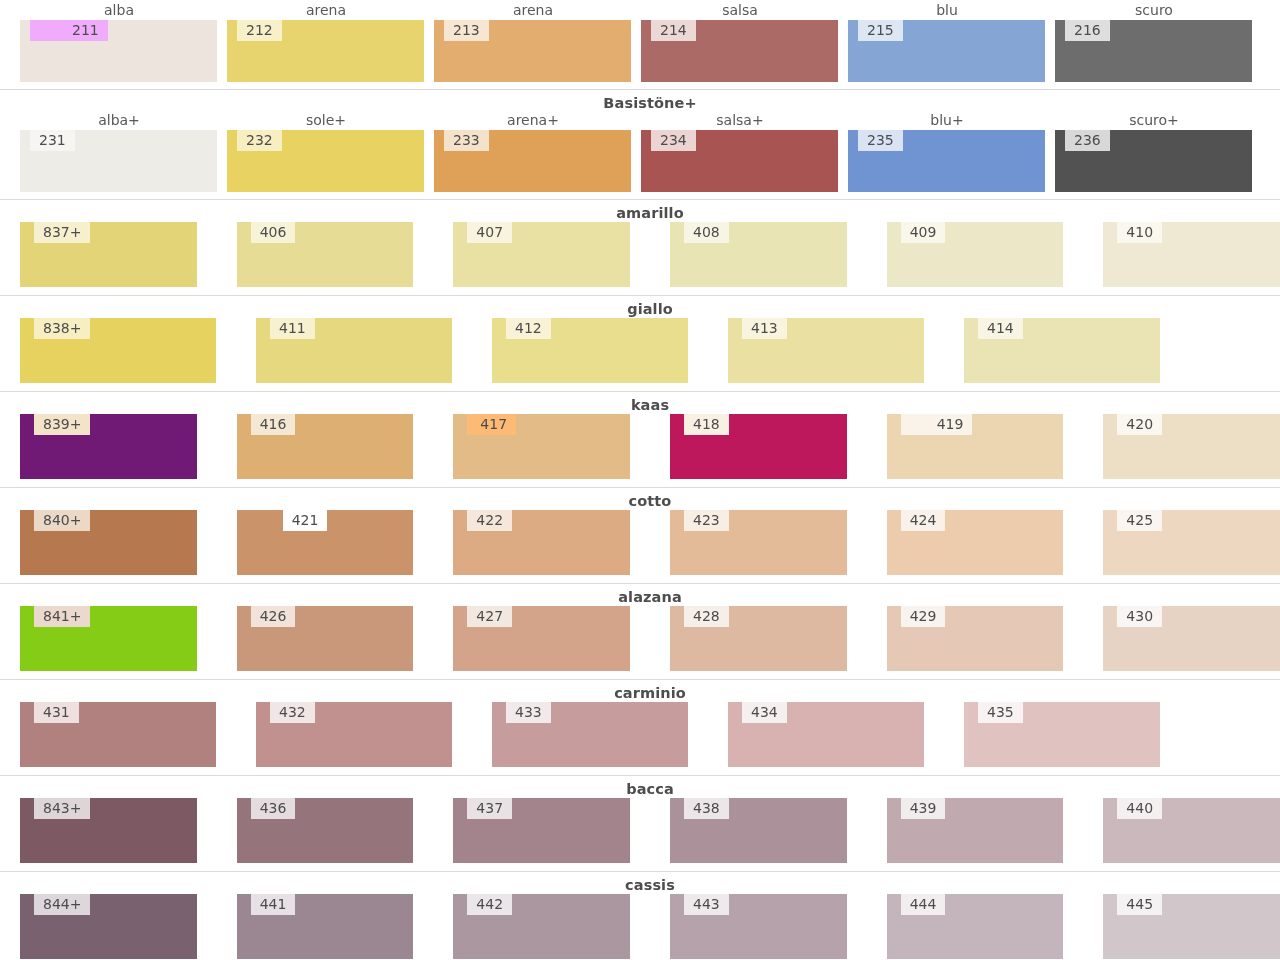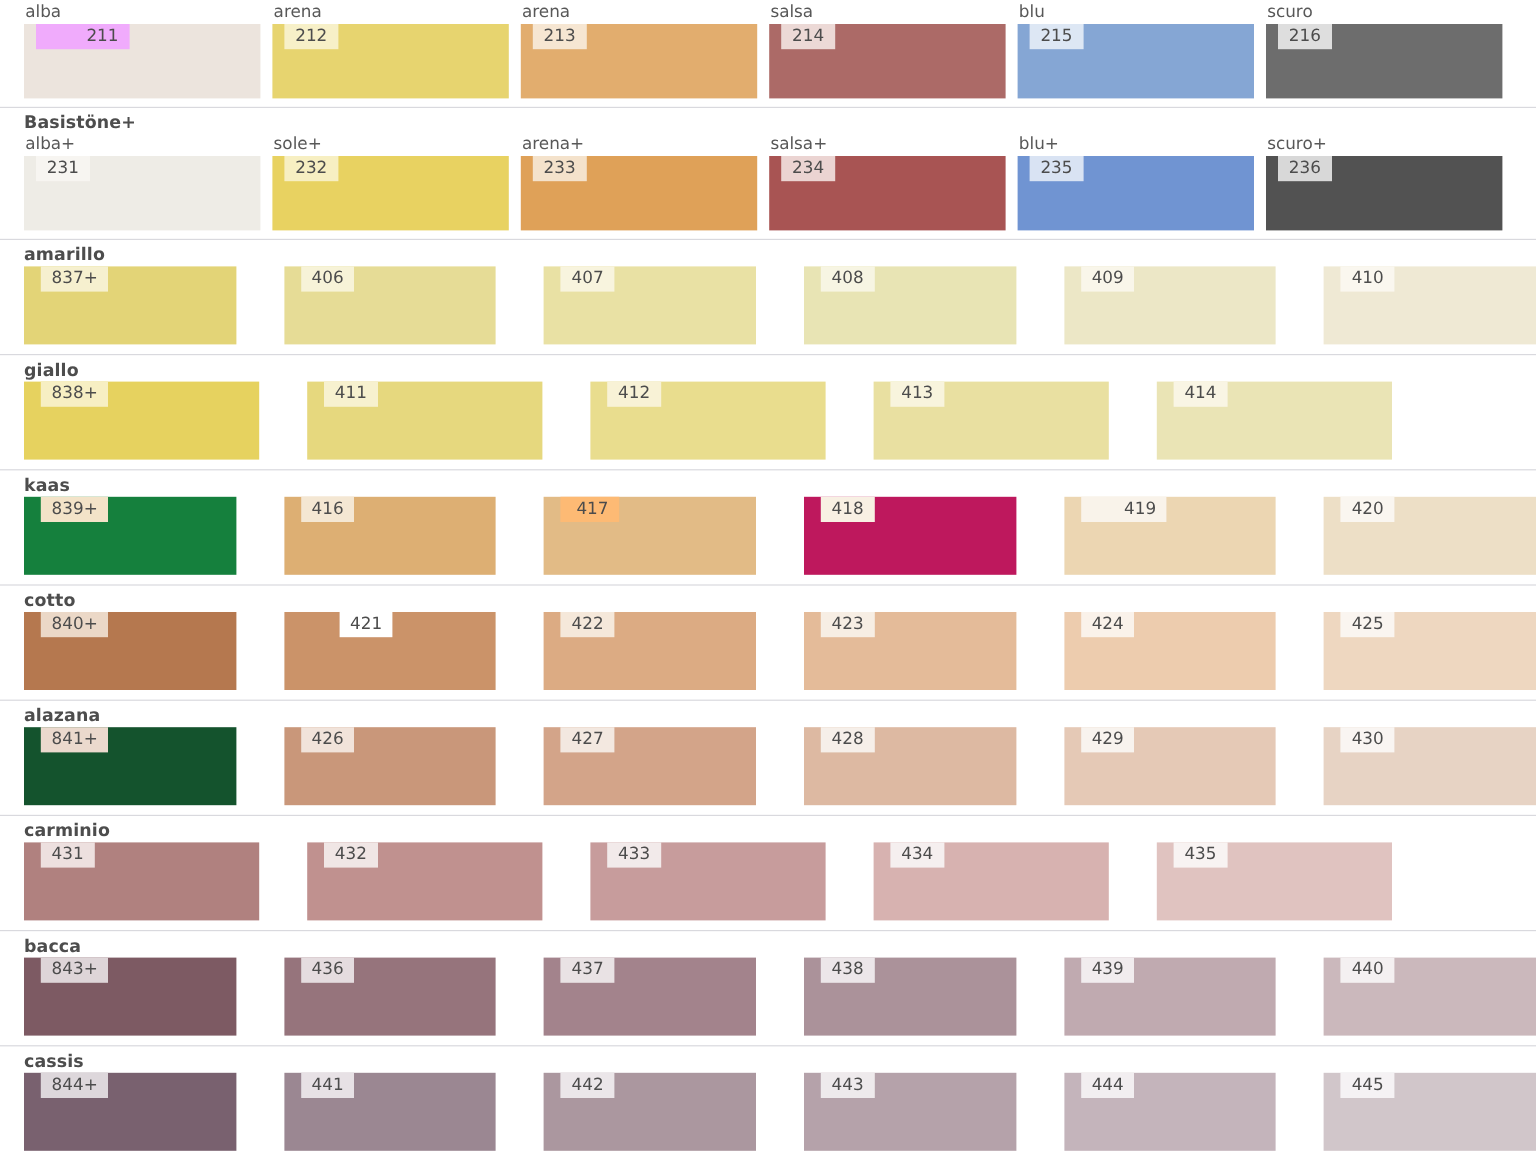--- a/index.html
+++ b/index.html
@@ -4,21 +4,21 @@
 <title>Farbkarte</title>
 <style>
   html,body{margin:0;padding:0;}
   body{
     width:1280px;height:960px;
     background:#ffffff;
     font-family:"DejaVu Sans","Liberation Sans",sans-serif;
     overflow:hidden;
     color:#4a4a4a;
   }
-  .sheet{position:relative;width:1280px;height:720px;}
+  .sheet{position:relative;width:1280px;height:720px;text-align:center;}
 
   
   .row{position:relative;box-sizing:border-box;}
   .group-title{
     font-size:14.5px;font-weight:bold;color:#4d4d4d;
     margin:0;padding:0 0 0 20px;line-height:17px;
     letter-spacing:.1px;
   }
   .swatch-name{
     font-size:14px;color:#585858;line-height:16px;
@@ -212,21 +212,21 @@
           </div>
         </div>
         <div style="height: 8px;"></div>
       </div>
       <div class="row band-tint">
         <div style="position: relative; height: 1px; background: rgb(217, 217, 222); margin: 0px;"></div>
         <div style="height: 5px;"></div>
         <div class="group-title">kaas</div>
         <div class="cells">
           <div class="cell">
-            <div class="chip" style="background: #15803d;">
+            <div class="chip" style="background: #701a75;">
               <span class="code" style="background: rgb(243, 227, 200);">839+</span>
             </div>
           </div>
           <div class="cell">
             <div class="chip" style="background: rgb(221, 175, 115);">
               <span class="code" style="background: rgb(244, 231, 211);">416</span>
             </div>
           </div>
           <div class="cell">
             <div class="chip" style="background: rgb(226, 187, 134);">
@@ -288,21 +288,21 @@
           </div>
         </div>
         <div style="height: 8px;"></div>
       </div>
       <div class="row band-tint">
         <div style="position: relative; height: 1px; background: rgb(217, 217, 222); margin: 0px;"></div>
         <div style="height: 5px;"></div>
         <div class="group-title">alazana</div>
         <div class="cells">
           <div class="cell">
-            <div class="chip" style="background: #14532d;">
+            <div class="chip" style="background: #84cc16;">
               <span class="code" style="background: rgb(235, 217, 205);">841+</span>
             </div>
           </div>
           <div class="cell">
             <div class="chip" style="background: rgb(201, 151, 122);">
               <span class="code" style="background: rgb(241, 227, 218);">426</span>
             </div>
           </div>
           <div class="cell">
             <div class="chip" style="background: rgb(211, 164, 137);">

